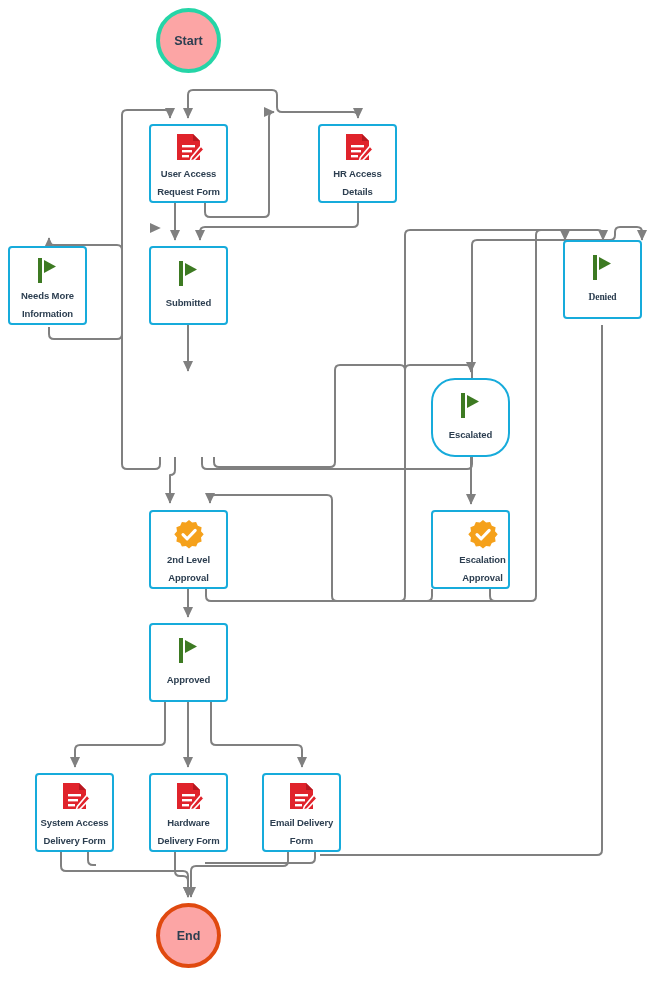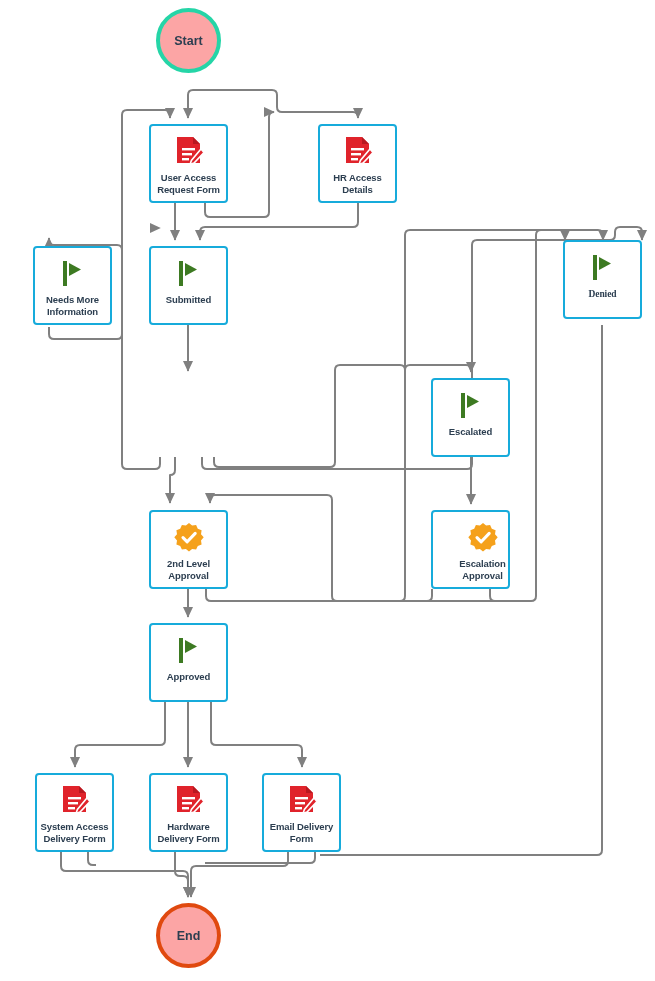--- a/index.html
+++ b/index.html
@@ -44,21 +44,21 @@
     display: flex;
     align-items: center;
     justify-content: center;
     margin-top: 6px;
   }
   .node .node-label {
     font-size: 9.5px;
     font-weight: bold;
     color: #2c3e50;
     text-align: center;
-    line-height: 12px;
+    line-height: 18px;
     letter-spacing: -0.1px;
     padding: 0 1px;
     width: 100%;
     box-sizing: border-box;
   }
   .terminal {
     position: absolute;
     box-sizing: border-box;
     width: 65px;
     height: 65px;
@@ -169,21 +169,21 @@
         <path d="M19,1 L26,8 L19,8 Z" fill="#b81820"></path>
         <rect x="8" y="12" width="13" height="2.4" fill="#ffffff"></rect>
         <rect x="8" y="17" width="10" height="2.4" fill="#ffffff"></rect>
         <rect x="8" y="22" width="7" height="2.4" fill="#ffffff"></rect>
         <path d="M27,13 L30,16.5 L20,27 L16,28.6 L17.4,24.4 Z" fill="#e0232b" stroke="#ffffff" stroke-width="1.6"></path>
       </svg>
     </span>
     <span class="node-label">HR Access Details</span>
   </div>
 
-  <div class="node" style="left:8px; top:246px;margin-left:25px;">
+  <div class="node" style="left:8px; top:246px;">
     <span class="icon-wrap">
       <svg width="26" height="30" viewBox="0 0 26 30">
         <rect x="3" y="2" width="4" height="25" fill="#3d7a22"></rect>
         <path d="M9,4 L21,10.5 L9,17 Z" fill="#3d7a22"></path>
       </svg>
     </span>
     <span class="node-label">Needs More Information</span>
   </div>
 
   <div class="node" style="left:149px; top:246px;">
@@ -200,21 +200,21 @@
     <span class="icon-wrap">
       <svg width="26" height="30" viewBox="0 0 26 30">
         <rect x="3" y="2" width="4" height="25" fill="#3d7a22"></rect>
         <path d="M9,4 L21,10.5 L9,17 Z" fill="#3d7a22"></path>
       </svg>
     </span>
     <span class="node-label">Denied</span>
   </div>
 
 
-  <div class="node" style="left:431px; top:378px;">
+  <div class="node" style="left:431px; top:378px;border-radius:24px;">
     <span class="icon-wrap">
       <svg width="26" height="30" viewBox="0 0 26 30">
         <rect x="3" y="2" width="4" height="25" fill="#3d7a22"></rect>
         <path d="M9,4 L21,10.5 L9,17 Z" fill="#3d7a22"></path>
       </svg>
     </span>
     <span class="node-label">Escalated</span>
   </div>
 
   <div class="node" style="left:149px; top:510px;">

